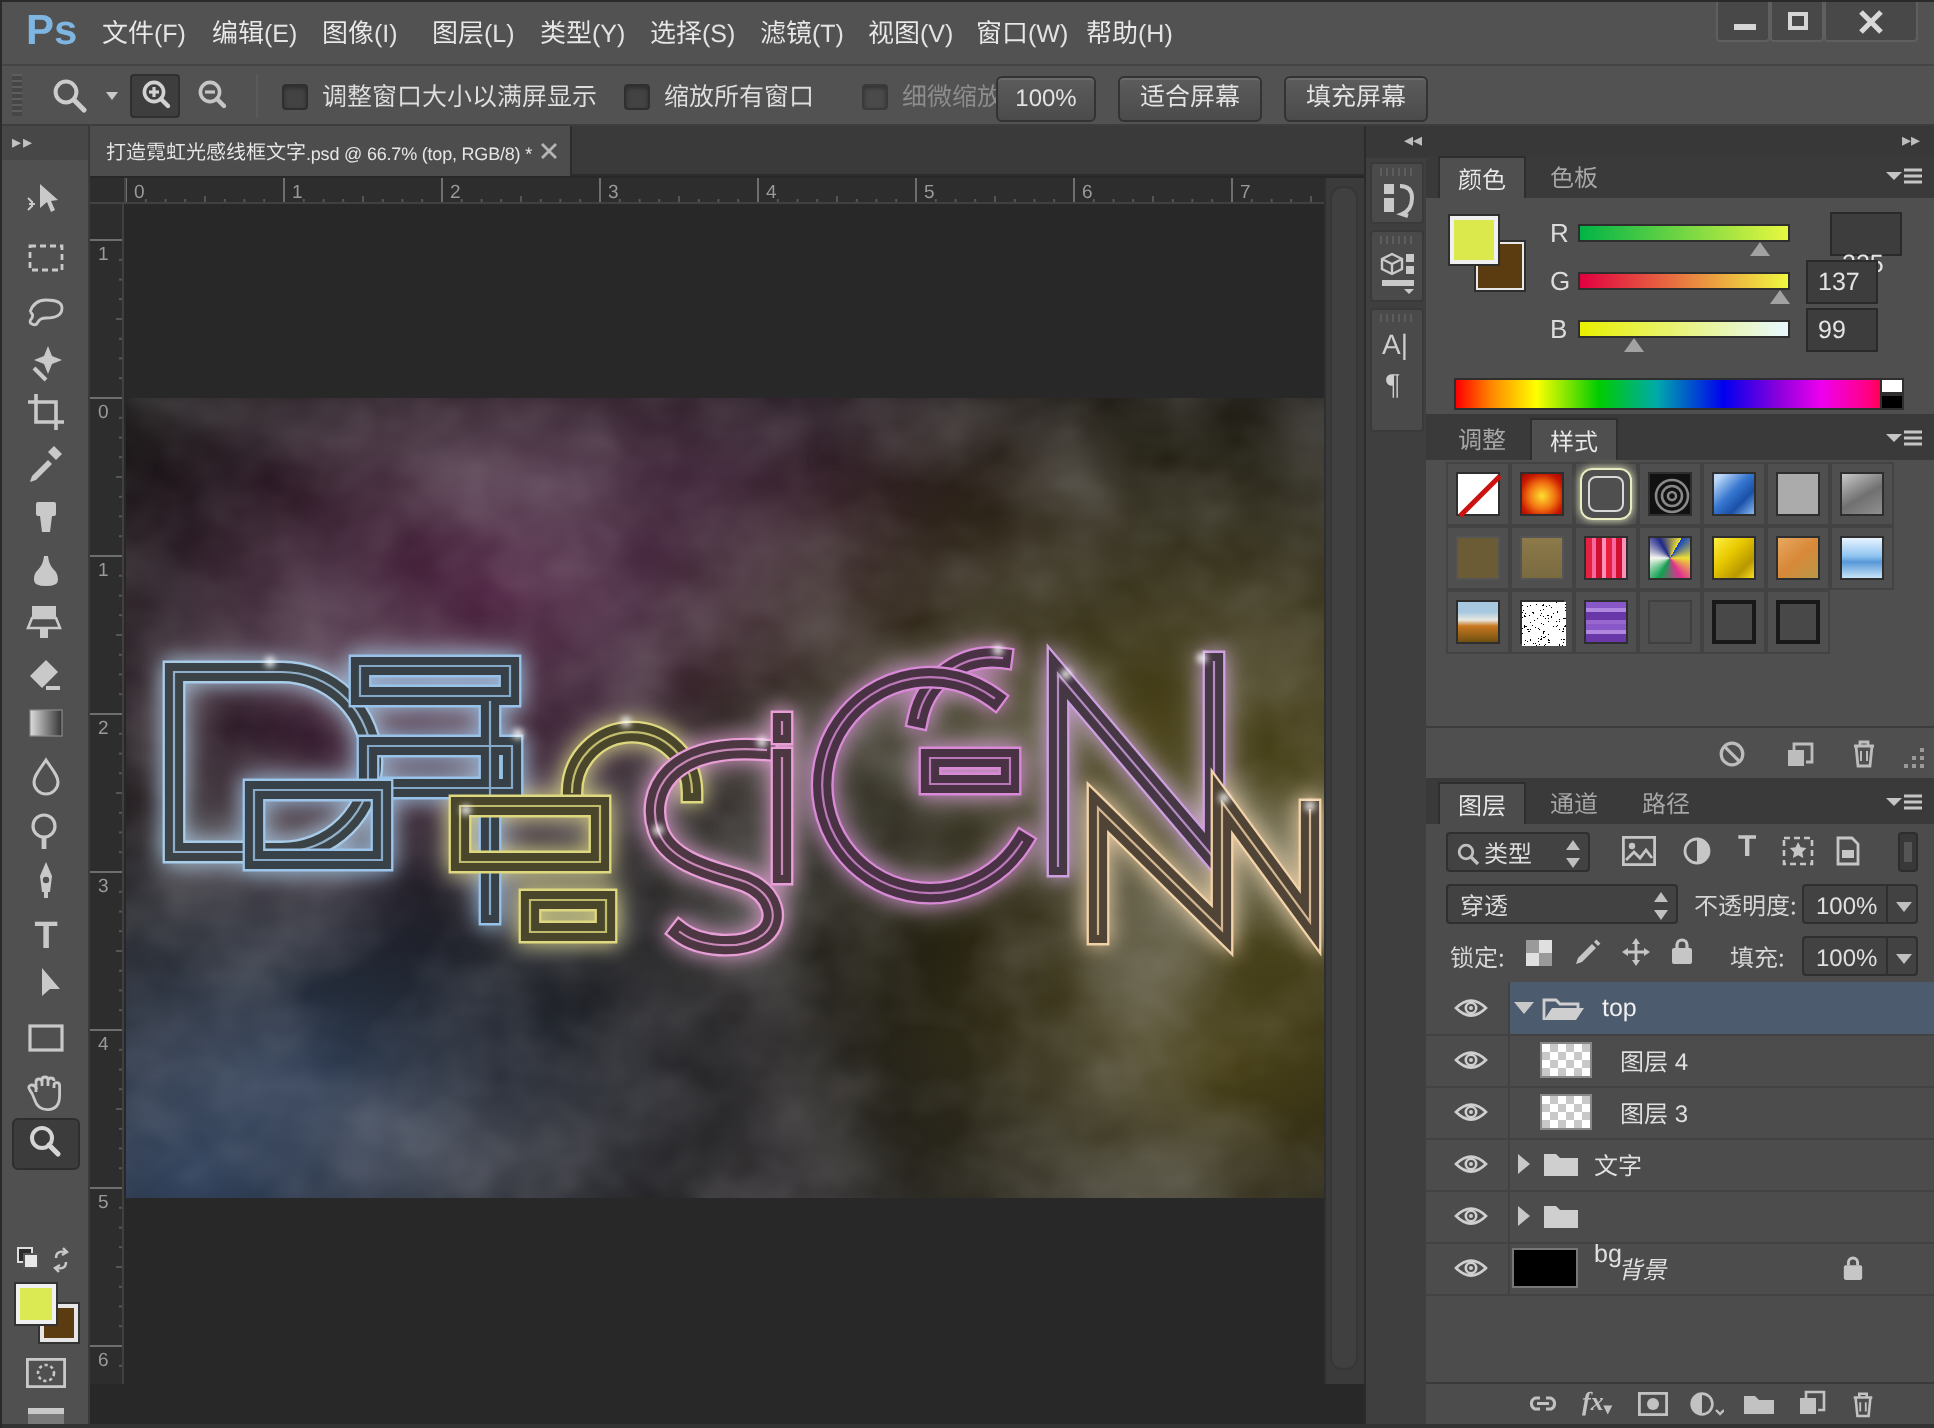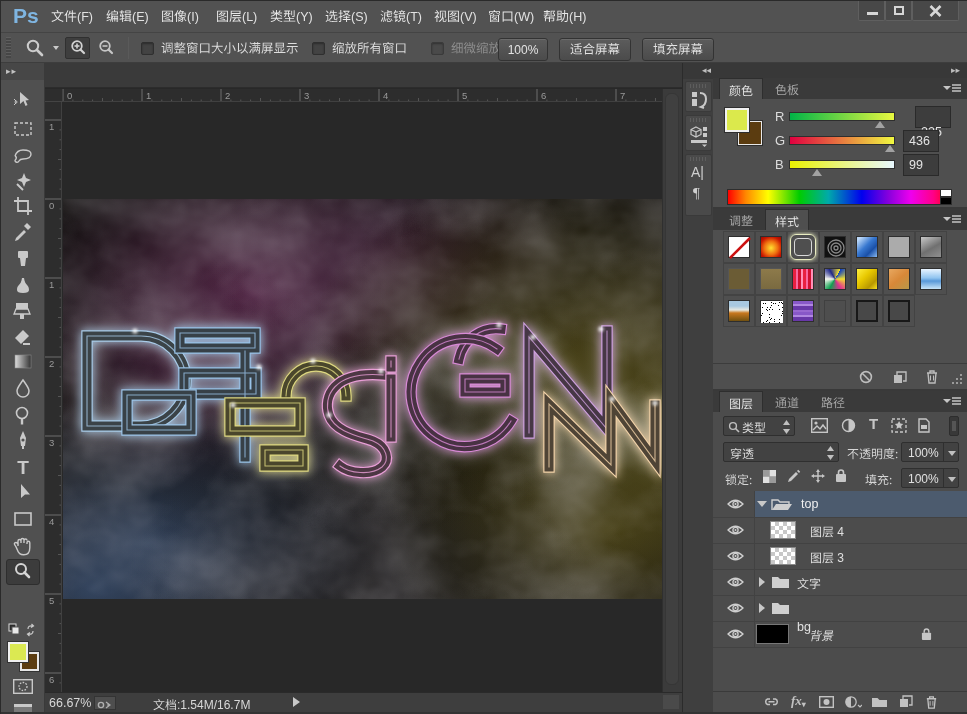--- a/index.html
+++ b/index.html
@@ -216,20 +216,37 @@
         <rect x="0.7" y="0.7" width="18.6" height="13.6" fill="none" stroke="#c9c9c9" stroke-width="1.4"></rect>
         <circle cx="10" cy="7.5" r="4" fill="none" stroke="#c9c9c9" stroke-width="1.3" stroke-dasharray="1.6 1.4"></circle>
       </svg>
       <svg class="abs" style="left:12px;top:640px" width="20" height="12" viewBox="0 0 20 12">
         <rect x="1" y="1" width="18" height="11" fill="#c9c9c9"></rect>
         <rect x="1" y="4" width="18" height="8" fill="#7a7a7a"></rect>
       </svg>
     </div>
     <div class="abs" style="left:44px;top:62px;width:637px;height:652px;background:#282828">
       <div class="abs" style="left:0;top:0;width:637px;height:25px;background:#3a3a3a;border-bottom:1px solid #2c2c2c"></div>
+      <div class="abs" style="left:0;top:0;width:241px;height:25px;background:#4d4d4d;border-right:1px solid #2c2c2c;overflow:hidden">
+        <div class="abs" style="left:8px;top:5px;white-space:nowrap"><svg width="100" height="12" viewBox="0 0 100 12" fill="#e6e6e6" style="vertical-align:middle">
+            <use href="#g6253" transform="translate(0.0,8.5) scale(0.0100,-0.0100)"></use>
+            <use href="#g9020" transform="translate(10.0,8.5) scale(0.0100,-0.0100)"></use>
+            <use href="#g9713" transform="translate(20.0,8.5) scale(0.0100,-0.0100)"></use>
+            <use href="#g8679" transform="translate(30.0,8.5) scale(0.0100,-0.0100)"></use>
+            <use href="#g5149" transform="translate(40.0,8.5) scale(0.0100,-0.0100)"></use>
+            <use href="#g611f" transform="translate(50.0,8.5) scale(0.0100,-0.0100)"></use>
+            <use href="#g7ebf" transform="translate(60.0,8.5) scale(0.0100,-0.0100)"></use>
+            <use href="#g6846" transform="translate(70.0,8.5) scale(0.0100,-0.0100)"></use>
+            <use href="#g6587" transform="translate(80.0,8.5) scale(0.0100,-0.0100)"></use>
+            <use href="#g5b57" transform="translate(90.0,8.5) scale(0.0100,-0.0100)"></use>
+          </svg><span style="color:#e6e6e6;position:relative;top:-1px;font-size:9px;letter-spacing:-0.1px">.psd @ 66.7% (top, RGB/8) *</span></div>
+        <svg class="abs" style="left:225px;top:8px" width="9" height="9" viewBox="0 0 9 9">
+          <path d="M1,1 L8,8 M8,1 L1,8" stroke="#b5b5b5" stroke-width="1.4"></path>
+        </svg>
+      </div>
       <div class="abs" style="left:0;top:26px;width:18px;height:13px;background:#2d2d2d;border-right:1px solid #444;border-bottom:1px solid #444"></div>
       <svg class="abs" style="left:18px;top:26px" width="619" height="13" viewBox="18 0 619 13">
         <rect x="18" y="0" width="619" height="13" fill="#2d2d2d"></rect>
         <line x1="18" y1="0" x2="18" y2="13" stroke="#6e6e6e" stroke-width="1"></line>
         <text x="22" y="10" font-size="9.5" fill="#9a9a9a" font-family="Liberation Sans">0</text>
         <line x1="27.9" y1="10.5" x2="27.9" y2="13" stroke="#555" stroke-width="1"></line>
         <line x1="37.8" y1="10.5" x2="37.8" y2="13" stroke="#555" stroke-width="1"></line>
         <line x1="47.6" y1="10.5" x2="47.6" y2="13" stroke="#555" stroke-width="1"></line>
         <line x1="57.5" y1="9" x2="57.5" y2="13" stroke="#555" stroke-width="1"></line>
         <line x1="67.4" y1="10.5" x2="67.4" y2="13" stroke="#555" stroke-width="1"></line>
@@ -523,33 +540,20 @@
         <circle cx="436" cy="126" r="2.6" fill="#ffffff" opacity="0.9" filter="url(#fsp)"></circle>
         <circle cx="470" cy="138" r="2.6" fill="#ffffff" opacity="0.9" filter="url(#fsp)"></circle>
         <circle cx="538" cy="130" r="2.6" fill="#ffffff" opacity="0.9" filter="url(#fsp)"></circle>
         <circle cx="549" cy="200" r="2.6" fill="#ffffff" opacity="0.9" filter="url(#fsp)"></circle>
         <circle cx="592" cy="204" r="2.6" fill="#ffffff" opacity="0.9" filter="url(#fsp)"></circle>
         <circle cx="266" cy="216" r="2.6" fill="#ffffff" opacity="0.9" filter="url(#fsp)"></circle>
         <circle cx="170" cy="206" r="2.6" fill="#ffffff" opacity="0.9" filter="url(#fsp)"></circle>
       </svg>
       <div class="abs" style="left:617px;top:26px;width:20px;height:603px;background:#3b3b3b;border-left:1px solid #2f2f2f"></div>
       <div class="abs" style="left:620px;top:30px;width:14px;height:592px;background:#404040;border:1px solid #363636;border-radius:6px"></div>
-      <div class="abs" style="left:0;top:629px;width:637px;height:20px;background:#3e3e3e;border-top:1px solid #2a2a2a">
-        <span class="abs" style="left:4px;top:3px;color:#d8d8d8;font-size:12.5px">66.67%</span>
-        <div class="abs" style="left:49px;top:3px;width:22px;height:14px;background:#4e4e4e;border:1px solid #343434"><svg width="20" height="12" viewBox="0 0 20 12">
-            <circle cx="6" cy="6" r="2.6" fill="none" stroke="#b0b0b0" stroke-width="1.4"></circle>
-            <path d="M11,3 l4,3 -4,3 M15,6 h-3" stroke="#b0b0b0" stroke-width="1.2" fill="none"></path>
-          </svg></div>
-        <div class="abs" style="left:108px;top:3px;white-space:nowrap"><svg width="24" height="14" viewBox="0 0 24 14" fill="#d8d8d8" style="vertical-align:middle">
-            <use href="#g6587" transform="translate(0.0,10.2) scale(0.0120,-0.0120)"></use>
-            <use href="#g6863" transform="translate(12.0,10.2) scale(0.0120,-0.0120)"></use>
-          </svg><span style="color:#d8d8d8;font-size:12px;position:relative;top:-1px">:1.54M/16.7M</span></div>
-        <div class="abs" style="left:248px;top:4px;width:0;height:0;border-top:5px solid transparent;border-bottom:5px solid transparent;border-left:7px solid #c8c8c8"></div>
-        <div class="abs" style="left:618px;top:2px;width:16px;height:14px;background:#4a4a4a"></div>
-      </div>
       <div class="abs" style="left:0;top:649px;width:637px;height:3px;background:#323232"></div>
     </div>
     <div class="abs" style="left:681px;top:62px;width:31px;height:652px;background:#3f3f3f;border-left:1px solid #2b2b2b">
       <div class="abs" style="left:0;top:0;width:31px;height:16px;background:#383838;color:#bdbdbd;font-size:9px;text-align:right;line-height:15px;padding-right:3px">◂◂</div>
       <div class="abs" style="left:2px;top:18px;width:27px;height:31px;background:#4a4a4a;border:1px solid #3a3a3a;border-radius:2px"><div style="height:4px;margin:2px 4px 0 4px;background:repeating-linear-gradient(90deg,#5d5d5d 0 1px,transparent 1px 3px)"></div><svg style="margin:3px 0 0 5px" width="17" height="19" viewBox="0 0 17 19">
           <rect x="1" y="1" width="5" height="5" fill="#c9c9c9"></rect>
           <rect x="1" y="8" width="5" height="7" fill="#c9c9c9"></rect>
           <path d="M9,2 q6,0 6,6 q0,6 -5,8 l3,1" fill="none" stroke="#c9c9c9" stroke-width="2"></path>
         </svg></div>
       <div class="abs" style="left:2px;top:52px;width:27px;height:36px;background:#4a4a4a;border:1px solid #3a3a3a;border-radius:2px"><div style="height:4px;margin:2px 4px 0 4px;background:repeating-linear-gradient(90deg,#5d5d5d 0 1px,transparent 1px 3px)"></div><svg style="margin:3px 0 0 4px" width="19" height="22" viewBox="0 0 19 22">
@@ -584,21 +588,21 @@
       </div>
       <div class="abs" style="left:25px;top:58px;width:24px;height:24px;background:#5b3c10;border:1px solid #e8e8e8;box-shadow:0 0 0 1px #2e2e2e"></div>
       <div class="abs" style="left:12px;top:45px;width:24px;height:24px;background:#dbe94c;border:2px solid #f0f0f0;box-shadow:0 0 0 1px #2e2e2e"></div>
       <div class="abs" style="left:62px;top:46px;color:#dcdcdc;font-size:13px">R</div>
       <div class="abs" style="left:76px;top:49px;width:106px;height:9px;background:linear-gradient(90deg,#00b447,#e8f840);border:1px solid #2e2e2e"></div>
       <div class="abs" style="left:162px;top:58px;width:0;height:0;border-left:5px solid transparent;border-right:5px solid transparent;border-bottom:7px solid #a2a2a2"></div>
       <div class="abs" style="left:202px;top:43px;width:36px;height:22px;background:#3d3d3d;border:1px solid #2a2a2a;color:#e4e4e4;font-size:12.5px;padding:18px 0 0 5px">225</div>
       <div class="abs" style="left:62px;top:70px;color:#dcdcdc;font-size:13px">G</div>
       <div class="abs" style="left:76px;top:73px;width:106px;height:9px;background:linear-gradient(90deg,#e00040,#f0f840);border:1px solid #2e2e2e"></div>
       <div class="abs" style="left:172px;top:82px;width:0;height:0;border-left:5px solid transparent;border-right:5px solid transparent;border-bottom:7px solid #a2a2a2"></div>
-      <div class="abs" style="left:190px;top:67px;width:36px;height:22px;background:#3d3d3d;border:1px solid #2a2a2a;color:#e4e4e4;font-size:12.5px;padding:3px 0 0 5px">436</div>
+      <div class="abs" style="left:190px;top:67px;width:36px;height:22px;background:#3d3d3d;border:1px solid #2a2a2a;color:#e4e4e4;font-size:12.5px;padding:3px 0 0 5px">137</div>
       <div class="abs" style="left:62px;top:94px;color:#dcdcdc;font-size:13px">B</div>
       <div class="abs" style="left:76px;top:97px;width:106px;height:9px;background:linear-gradient(90deg,#e8f000,#e8f8ff);border:1px solid #2e2e2e"></div>
       <div class="abs" style="left:99px;top:106px;width:0;height:0;border-left:5px solid transparent;border-right:5px solid transparent;border-bottom:7px solid #a2a2a2"></div>
       <div class="abs" style="left:190px;top:91px;width:36px;height:22px;background:#3d3d3d;border:1px solid #2a2a2a;color:#e4e4e4;font-size:12.5px;padding:3px 0 0 5px">99</div>
       <div class="abs" style="left:14px;top:126px;width:225px;height:16px;background:linear-gradient(90deg,#f00,#f80 8%,#ff0 18%,#0c0 32%,#0aa 45%,#00e 60%,#80d 72%,#e0e 82%,#f08 92%,#f00);border:1px solid #2e2e2e"></div>
       <div class="abs" style="left:227px;top:126px;width:12px;height:8px;background:#fff;border:1px solid #2e2e2e"></div>
       <div class="abs" style="left:227px;top:134px;width:12px;height:8px;background:#000;border:1px solid #2e2e2e"></div>
       <div class="abs" style="left:0;top:146px;width:255px;height:182px;background:#4f4f4f;border-bottom:2px solid #393939"></div>
       <div class="abs" style="left:0;top:146px;width:255px;height:21px;background:#3a3a3a">
         <div class="abs" style="left:6px;top:0;width:44px;height:21px;text-align:center;padding-top:3px"><svg width="24" height="14" viewBox="0 0 24 14" fill="#a8a8a8" style="vertical-align:middle">

